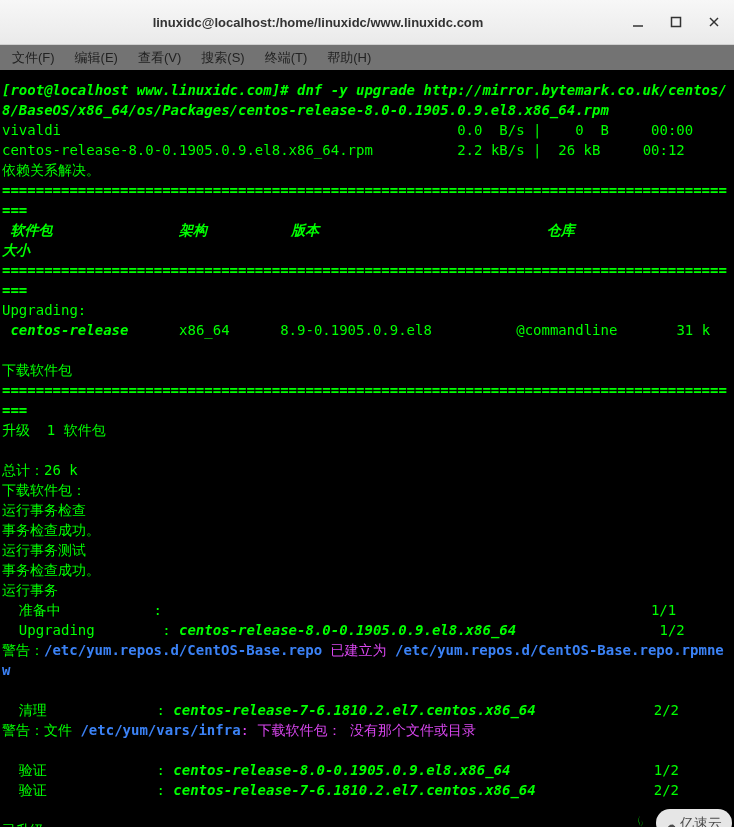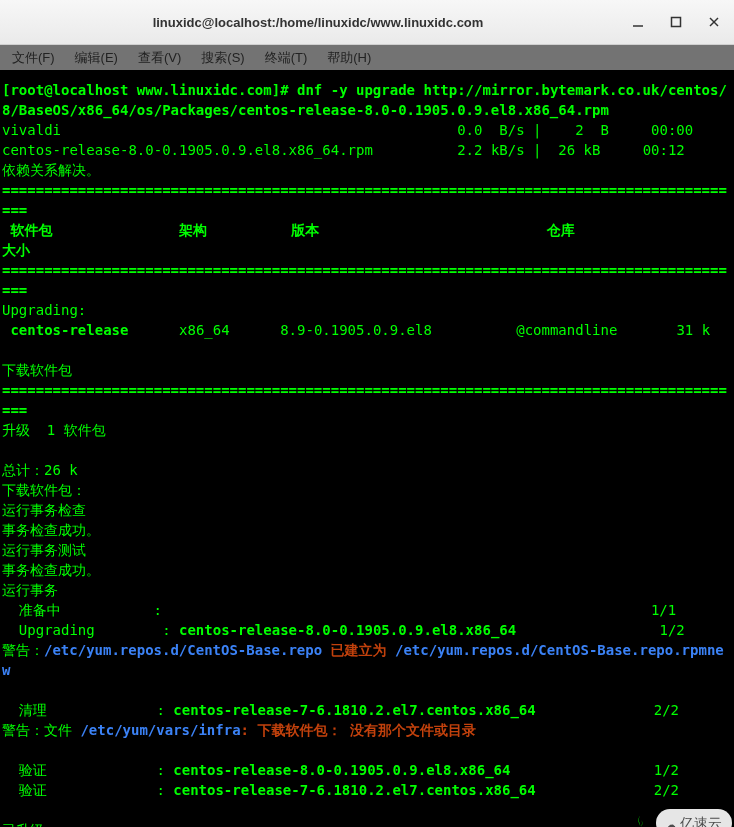--- a/index.html
+++ b/index.html
@@ -6,22 +6,22 @@
     body { width: 734px; height: 827px; font-family: sans-serif; background: #fff; overflow: hidden; position: relative; }
     .titlebar { height: 45px; display: flex; align-items: center; justify-content: space-between; background: linear-gradient(#f7f7f7,#eaeaea); border-bottom: 1px solid #d0d0d0; padding: 0 6px 0 12px; }
     .titlebar .title { flex: 1; text-align: center; font-size: 13px; font-weight: bold; color: #333; }
     .win-controls { display: flex; gap: 10px; align-items: center; }
     .win-btn { width: 28px; height: 26px; display: flex; align-items: center; justify-content: center; font-size: 12px; cursor: pointer; color:#333; }
     .win-btn svg { width: 12px; height: 12px; }
     .menubar { height: 30px; display: flex; align-items: center; gap: 4px; padding: 0 4px; background: #737373; border-bottom: 5px solid #000000; font-size: 13px; color: #222; }
     .menu-item { padding: 4px 8px; cursor: pointer; }
     .terminal { background: #000; color: #00ff00; font-family: "DejaVu Sans Mono", monospace; font-size: 14px; line-height: 20px; padding: 5px 2px; height: 762px; white-space: pre-wrap; word-break: break-all; position: relative; }
     .p-hl { color: #3b82f6; font-weight: bold; } 
-    .white { color: #c2410c; font-weight: bold; }
-    .bold { font-weight: bold; }
+    .white { color: #d946ef; font-weight: normal; }
+    .bold { font-weight: bold; font-style: italic; }
     .watermark { position: absolute; right: 2px; bottom: 0; height: 45px; width: 170px; display:flex; align-items:flex-end; justify-content:flex-end; gap:6px; opacity:0.9; pointer-events:none;}
     .watermark .cup { font-size: 32px; }
     .watermark .pill { background:#fff; border-radius:16px; padding:4px 10px; font-size:14px; color:#555; display:flex; align-items:center; gap:4px; box-shadow:0 0 3px rgba(0,0,0,.3); }
     .watermark .pill .cloud { font-size:16px; }
   </style>
 </head>
 <body>
 
 <div class="titlebar">
   <span class="title">linuxidc@localhost:/home/linuxidc/www.linuxidc.com</span>
@@ -48,21 +48,21 @@
 <div class="menubar">
   <span class="menu-item">文件(F)</span>
   <span class="menu-item">编辑(E)</span>
   <span class="menu-item">查看(V)</span>
   <span class="menu-item">搜索(S)</span>
   <span class="menu-item">终端(T)</span>
   <span class="menu-item">帮助(H)</span>
 </div>
 
 <div class="terminal"><span class="bold">[root@localhost www.linuxidc.com]#</span> <span class="bold">dnf -y upgrade http://mirror.bytemark.co.uk/centos/8/BaseOS/x86_64/os/Packages/centos-release-8.0-0.1905.0.9.el8.x86_64.rpm</span>
-<span>vivaldi</span>                                               <span>0.0  B/s</span> |    <span>2  B</span>     <span>00:00</span>
+<span>vivaldi</span>                                               <span>0.0  B/s</span> |    <span>0  B</span>     <span>00:00</span>
 <span>centos-release-8.0-0.1905.0.9.el8.x86_64.rpm</span>          <span>2.2 kB/s</span> |  <span>26 kB</span>     <span>00:12</span>
 <span>依赖关系解决。</span>
 <span class="bold">=========================================================================================</span>
  <span class="bold">软件包</span>               <span class="bold">架构</span>          <span class="bold">版本</span>                           <span class="bold">仓库</span>                    <span class="bold">大小</span>
 <span class="bold">=========================================================================================</span>
 <span>Upgrading:</span>
  <span class="bold">centos-release</span>      <span>x86_64</span>      <span>8.9-0.1905.0.9.el8</span>          <span>@commandline</span>       <span>31 k</span>
 
 <span>下载软件包</span>
 <span class="bold">=========================================================================================</span>

